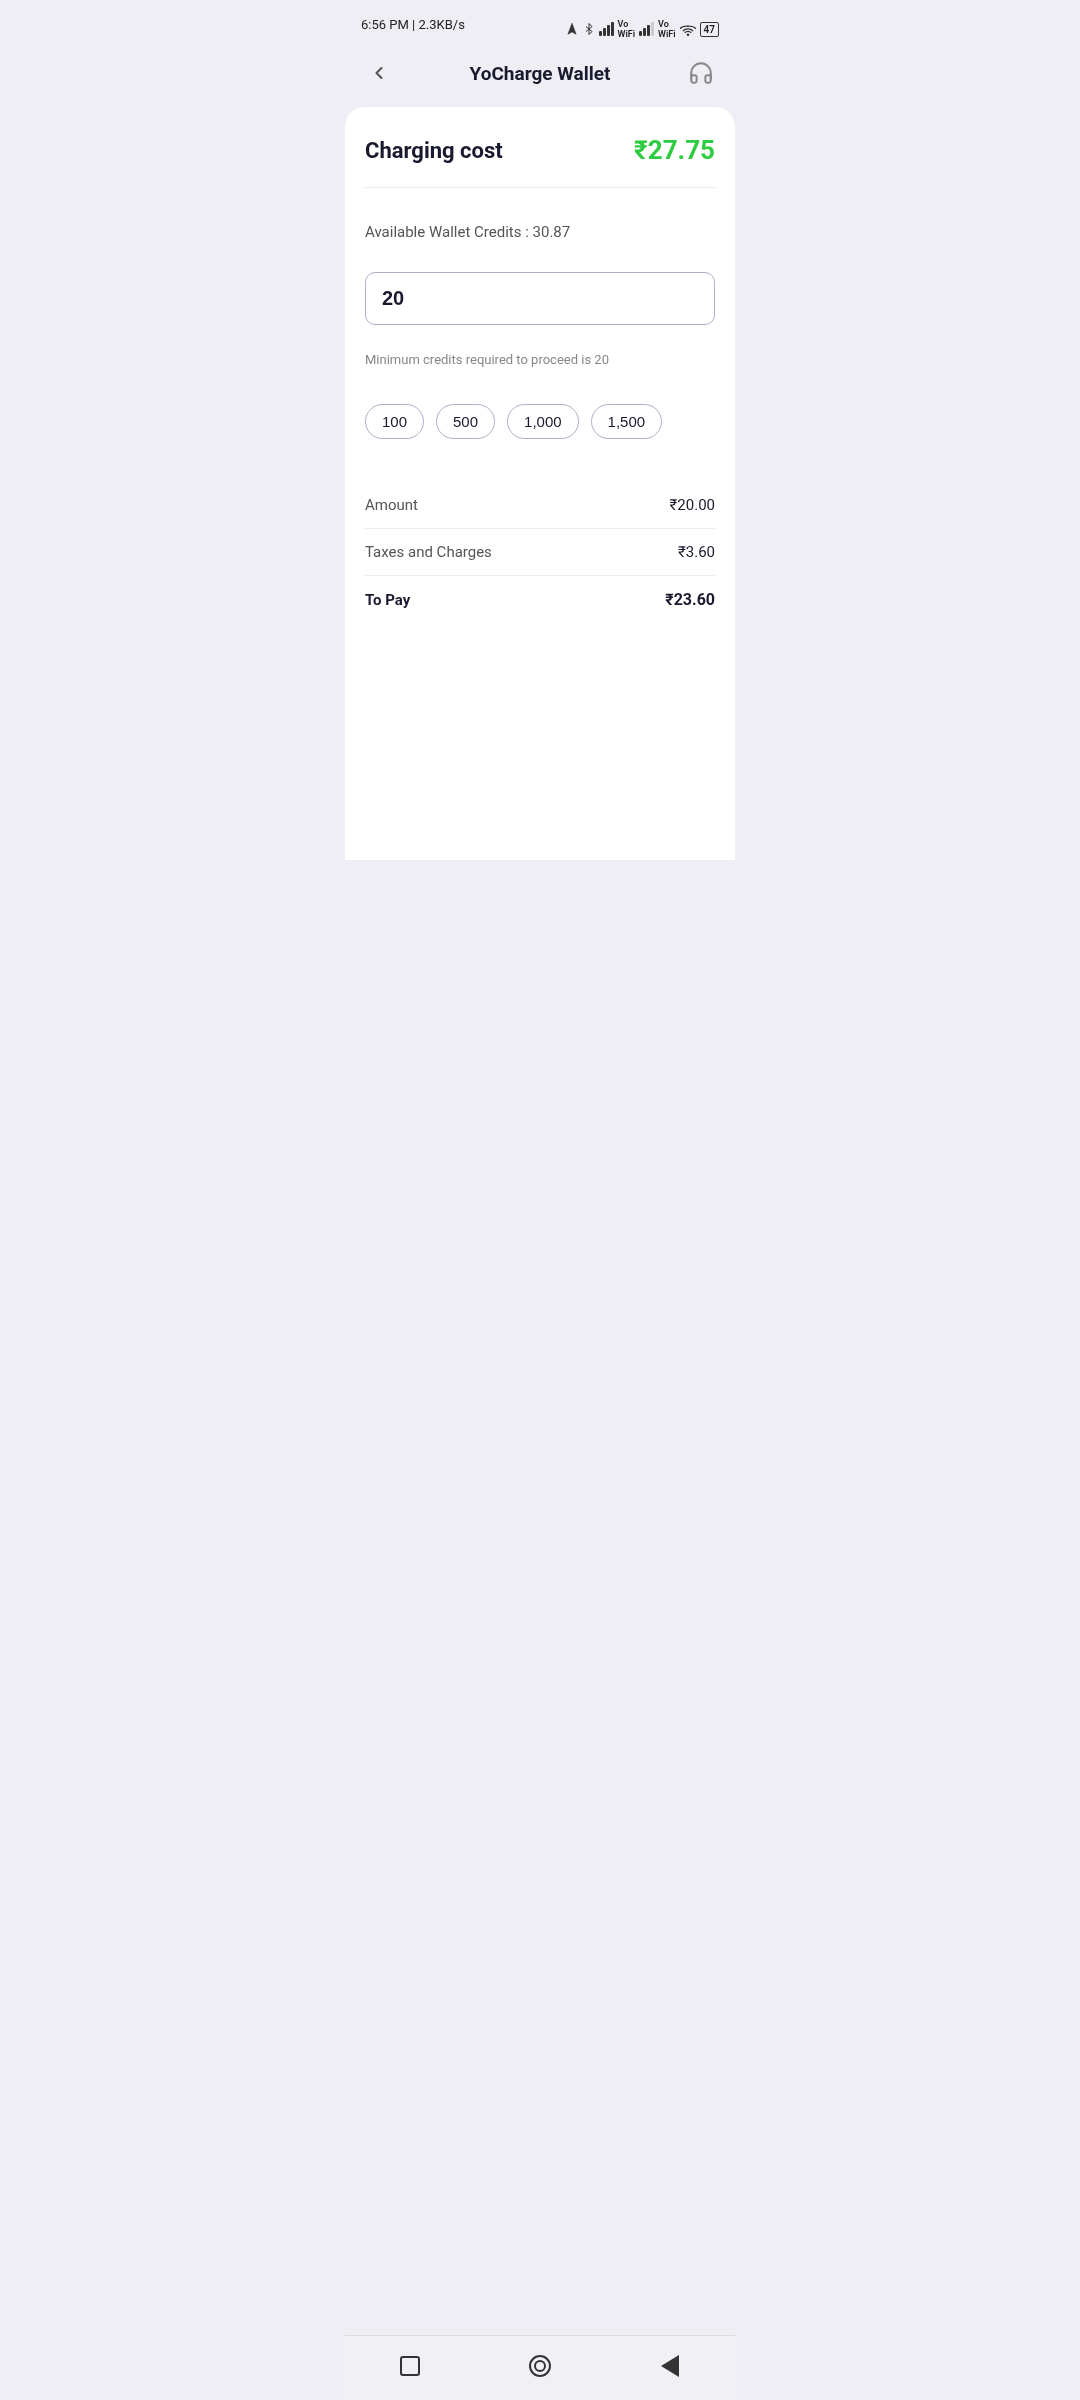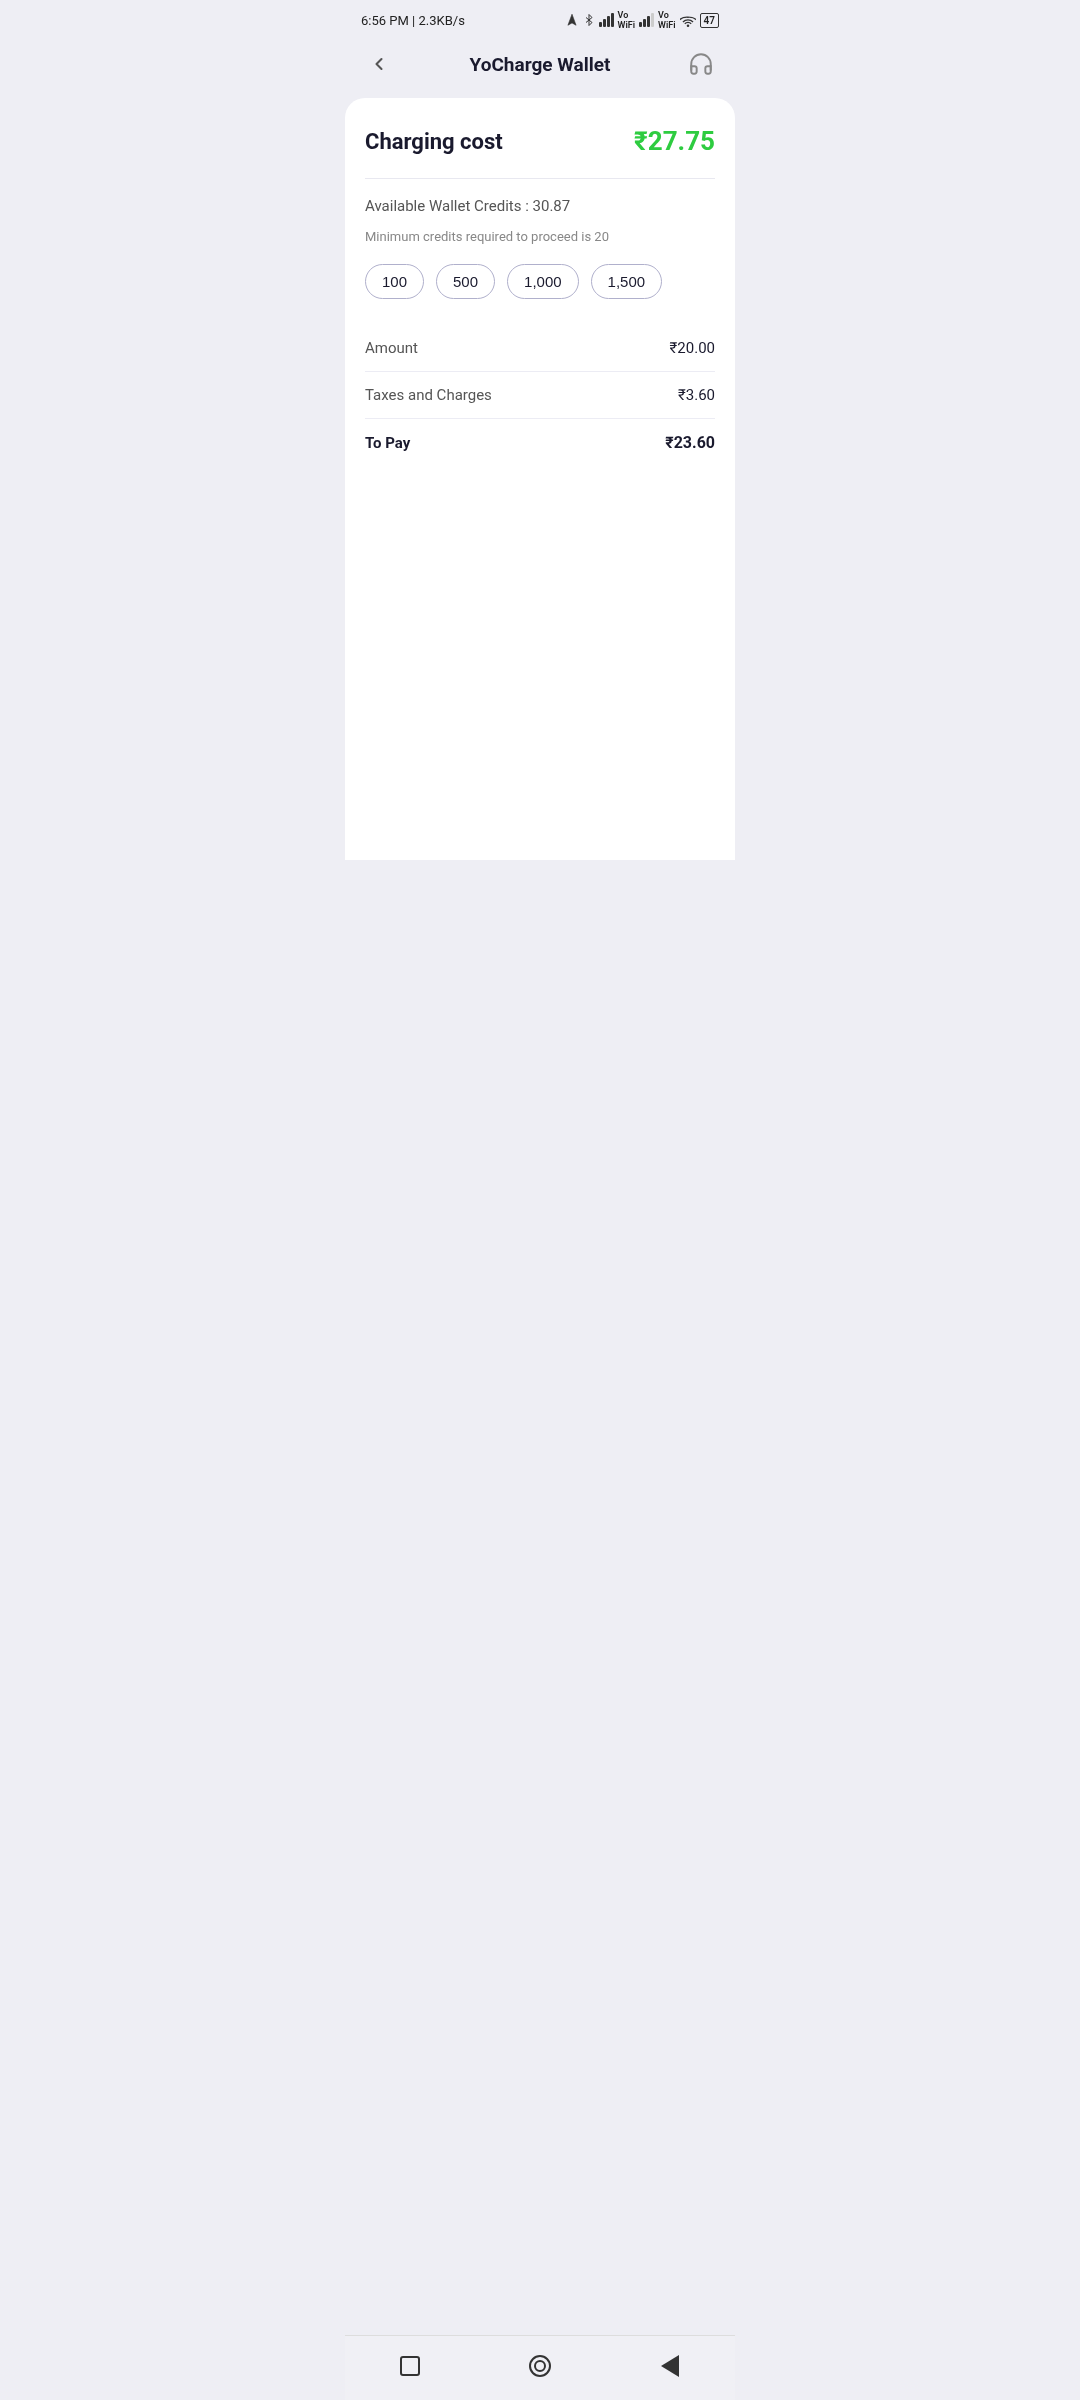--- a/index.html
+++ b/index.html
@@ -32,20 +32,21 @@
 
     .status-left {
       font-weight: 400;
     }
 
     .status-right {
       display: flex;
       align-items: center;
       gap: 4px;
       font-size: 11px;
+      margin-top: 9px;
     }
 
     
     .header {
       background-color: #eeeef4;
       display: flex;
       align-items: center;
       justify-content: space-between;
       padding: 10px 16px 16px;
     }
@@ -80,21 +81,21 @@
     }
 
     
     .main-card {
       background: #ffffff;
       border-radius: 20px 20px 0 0;
       flex: 1;
       padding: 28px 20px 20px;
       display: flex;
       flex-direction: column;
-      gap: 0;
+      gap: 17px;
     }
 
     
     .charging-cost-row {
       display: flex;
       justify-content: space-between;
       align-items: center;
       padding-bottom: 22px;
       border-bottom: 1px solid #e8e8f0;
     }
@@ -331,20 +332,23 @@
 
 <div class="main-card">
 
   <div class="charging-cost-row">
     <span class="charging-cost-label">Charging cost</span>
     <span class="charging-cost-value">₹27.75</span>
   </div>
 
   <div class="wallet-credits">Available Wallet Credits : 30.87</div>
 
+  <div class="amount-input-wrapper">
+    <input class="amount-input" type="number" value="20" style="">
+  </div>
 
   <div class="min-credits-note">Minimum credits required to proceed is 20</div>
 
   <div class="quick-amounts">
     <button class="quick-amount-btn">100</button>
     <button class="quick-amount-btn">500</button>
     <button class="quick-amount-btn">1,000</button>
     <button class="quick-amount-btn">1,500</button>
   </div>
 

